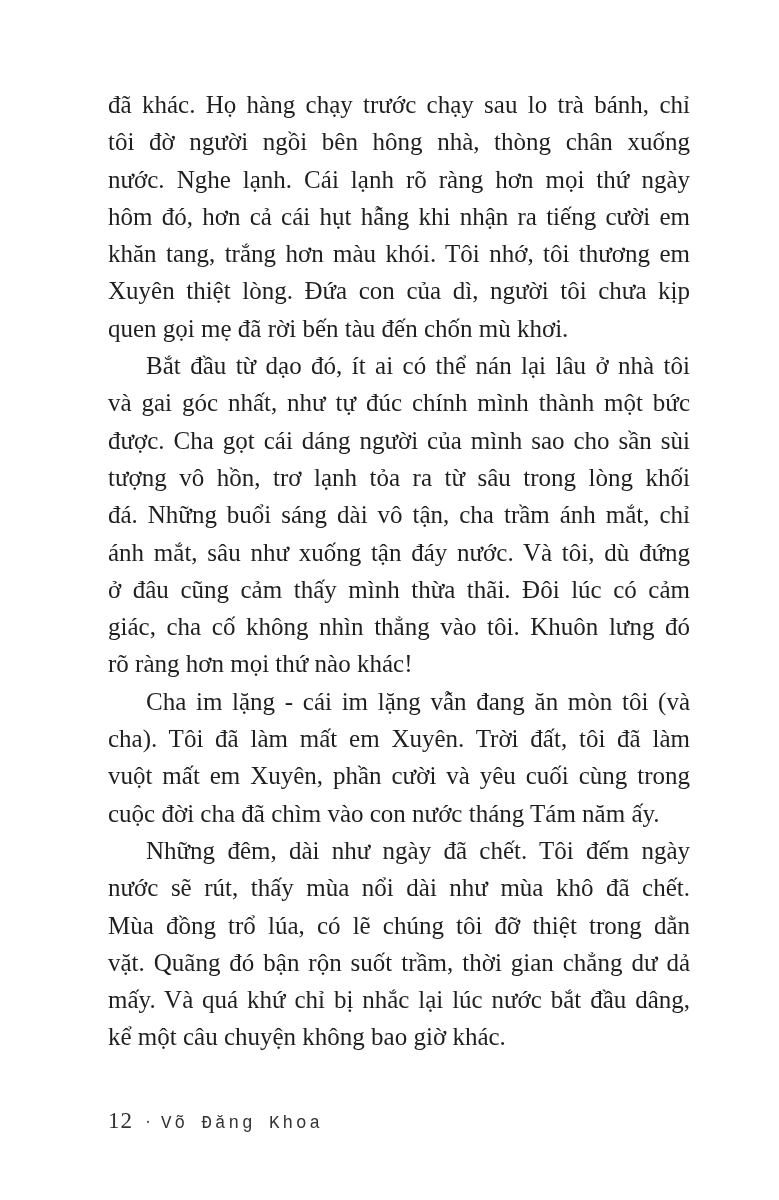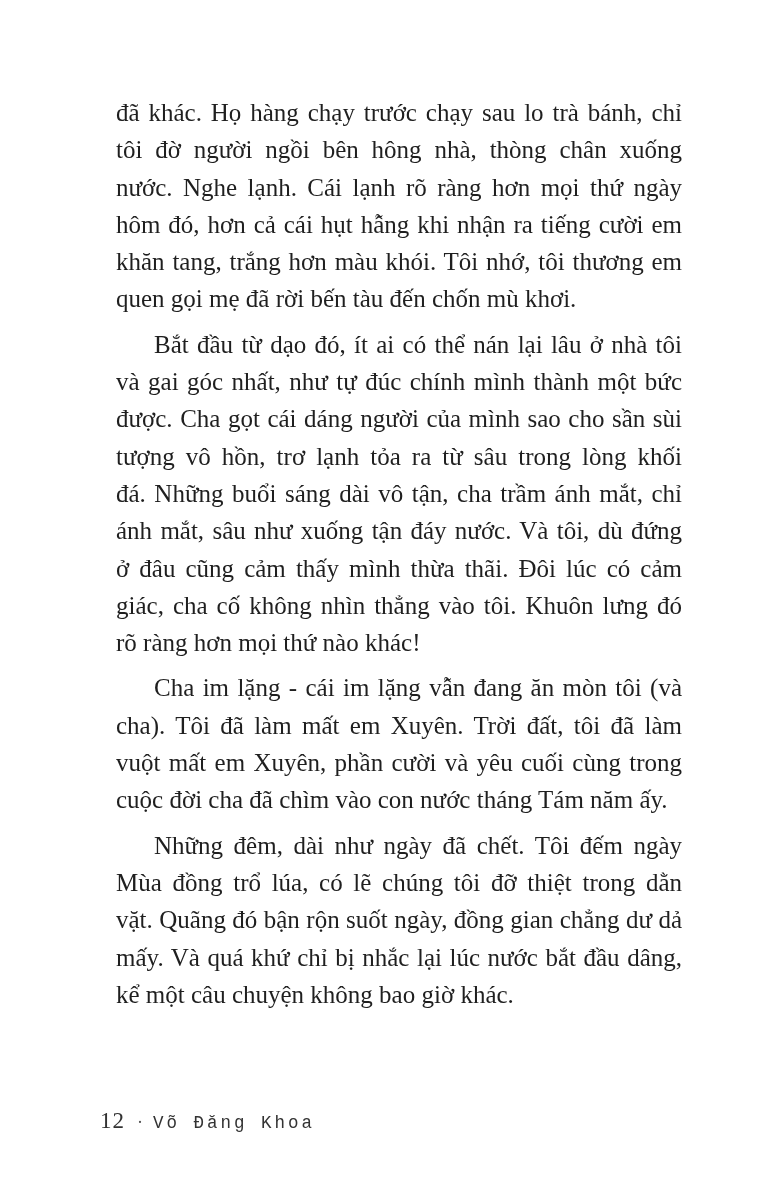--- a/index.html
+++ b/index.html
@@ -19,37 +19,37 @@
   }
   .text-block {
     position: absolute;
     left: 108px;
     top: 86px;
     width: 582px;
     color: var(--ink, #1f1f1f);
     font-size: 25px;
     line-height: 37.3px;
   }
-  .para { margin: 8px; }
+  .para { margin: 0; }
   .para .line {
     text-align: justify;
     text-align-last: justify;
     white-space: normal;
     overflow: hidden;
     height: 37.3px;
   }
   .para .line.last {
     text-align-last: left;
   }
   .para.indent .line:first-child {
     text-indent: 38px;
   }
   .footer {
     position: absolute;
-    left: 100px;
+    left: 108px;
     top: 1108px;
     display: flex;
     align-items: baseline;
     color: var(--footer-ink, #333333);
     justify-content: center;
   }
   .footer .page-num {
     font-size: 23px;
     letter-spacing: 1px;
   }
@@ -70,20 +70,21 @@
 <div class="page">
 
   <div class="text-block">
 
   <div class="para">
         <div class="line">đã khác. Họ hàng chạy trước chạy sau lo trà bánh, chỉ</div>
         <div class="line">tôi đờ người ngồi bên hông nhà, thòng chân xuống</div>
         <div class="line">nước. Nghe lạnh. Cái lạnh rõ ràng hơn mọi thứ ngày</div>
         <div class="line">hôm đó, hơn cả cái hụt hẫng khi nhận ra tiếng cười em</div>
         <div class="line">khăn tang, trắng hơn màu khói. Tôi nhớ, tôi thương em</div>
+        <div class="line">Xuyên thiệt lòng. Đứa con của dì, người tôi chưa kịp</div>
         <div class="line last">quen gọi mẹ đã rời bến tàu đến chốn mù khơi.</div>
       </div>
       <div class="para indent">
         <div class="line">Bắt đầu từ dạo đó, ít ai có thể nán lại lâu ở nhà tôi</div>
         <div class="line">và gai góc nhất, như tự đúc chính mình thành một bức</div>
         <div class="line">được. Cha gọt cái dáng người của mình sao cho sần sùi</div>
         <div class="line">tượng vô hồn, trơ lạnh tỏa ra từ sâu trong lòng khối</div>
         <div class="line">đá. Những buổi sáng dài vô tận, cha trầm ánh mắt, chỉ</div>
         <div class="line">ánh mắt, sâu như xuống tận đáy nước. Và tôi, dù đứng</div>
         <div class="line">ở đâu cũng cảm thấy mình thừa thãi. Đôi lúc có cảm</div>
@@ -91,22 +92,23 @@
         <div class="line last">rõ ràng hơn mọi thứ nào khác!</div>
       </div>
       <div class="para indent">
         <div class="line">Cha im lặng - cái im lặng vẫn đang ăn mòn tôi (và</div>
         <div class="line">cha). Tôi đã làm mất em Xuyên. Trời đất, tôi đã làm</div>
         <div class="line">vuột mất em Xuyên, phần cười và yêu cuối cùng trong</div>
         <div class="line last">cuộc đời cha đã chìm vào con nước tháng Tám năm ấy.</div>
       </div>
       <div class="para indent">
         <div class="line">Những đêm, dài như ngày đã chết. Tôi đếm ngày</div>
+        <div class="line">nước sẽ rút, thấy mùa nổi dài như mùa khô đã chết.</div>
         <div class="line">Mùa đồng trổ lúa, có lẽ chúng tôi đỡ thiệt trong dằn</div>
-        <div class="line">vặt. Quãng đó bận rộn suốt ngày, đồng gian chẳng dư dả</div>
+        <div class="line">vặt. Quãng đó bận rộn suốt trầm, thời gian chẳng dư dả</div>
         <div class="line">mấy. Và quá khứ chỉ bị nhắc lại lúc nước bắt đầu dâng,</div>
         <div class="line last">kể một câu chuyện không bao giờ khác.</div>
       </div>
     </div>
 
   <div class="footer">
     <span class="page-num">12</span>
     <span class="sep">·</span>
     <span class="author">Võ Đăng Khoa</span>
   </div>

